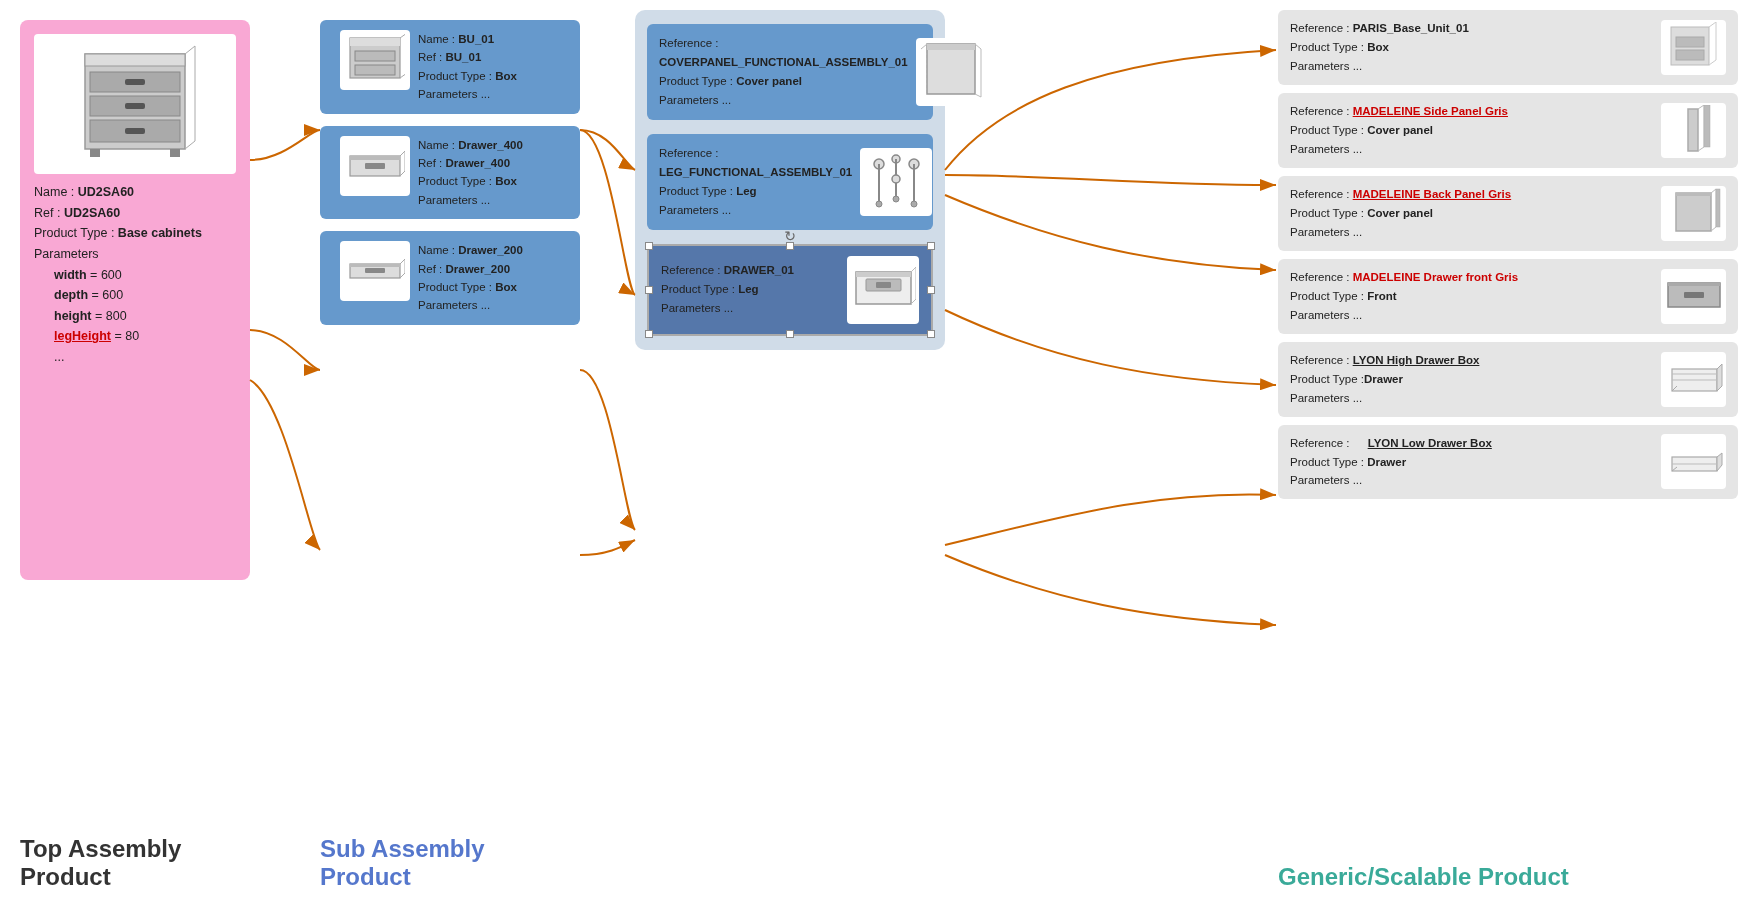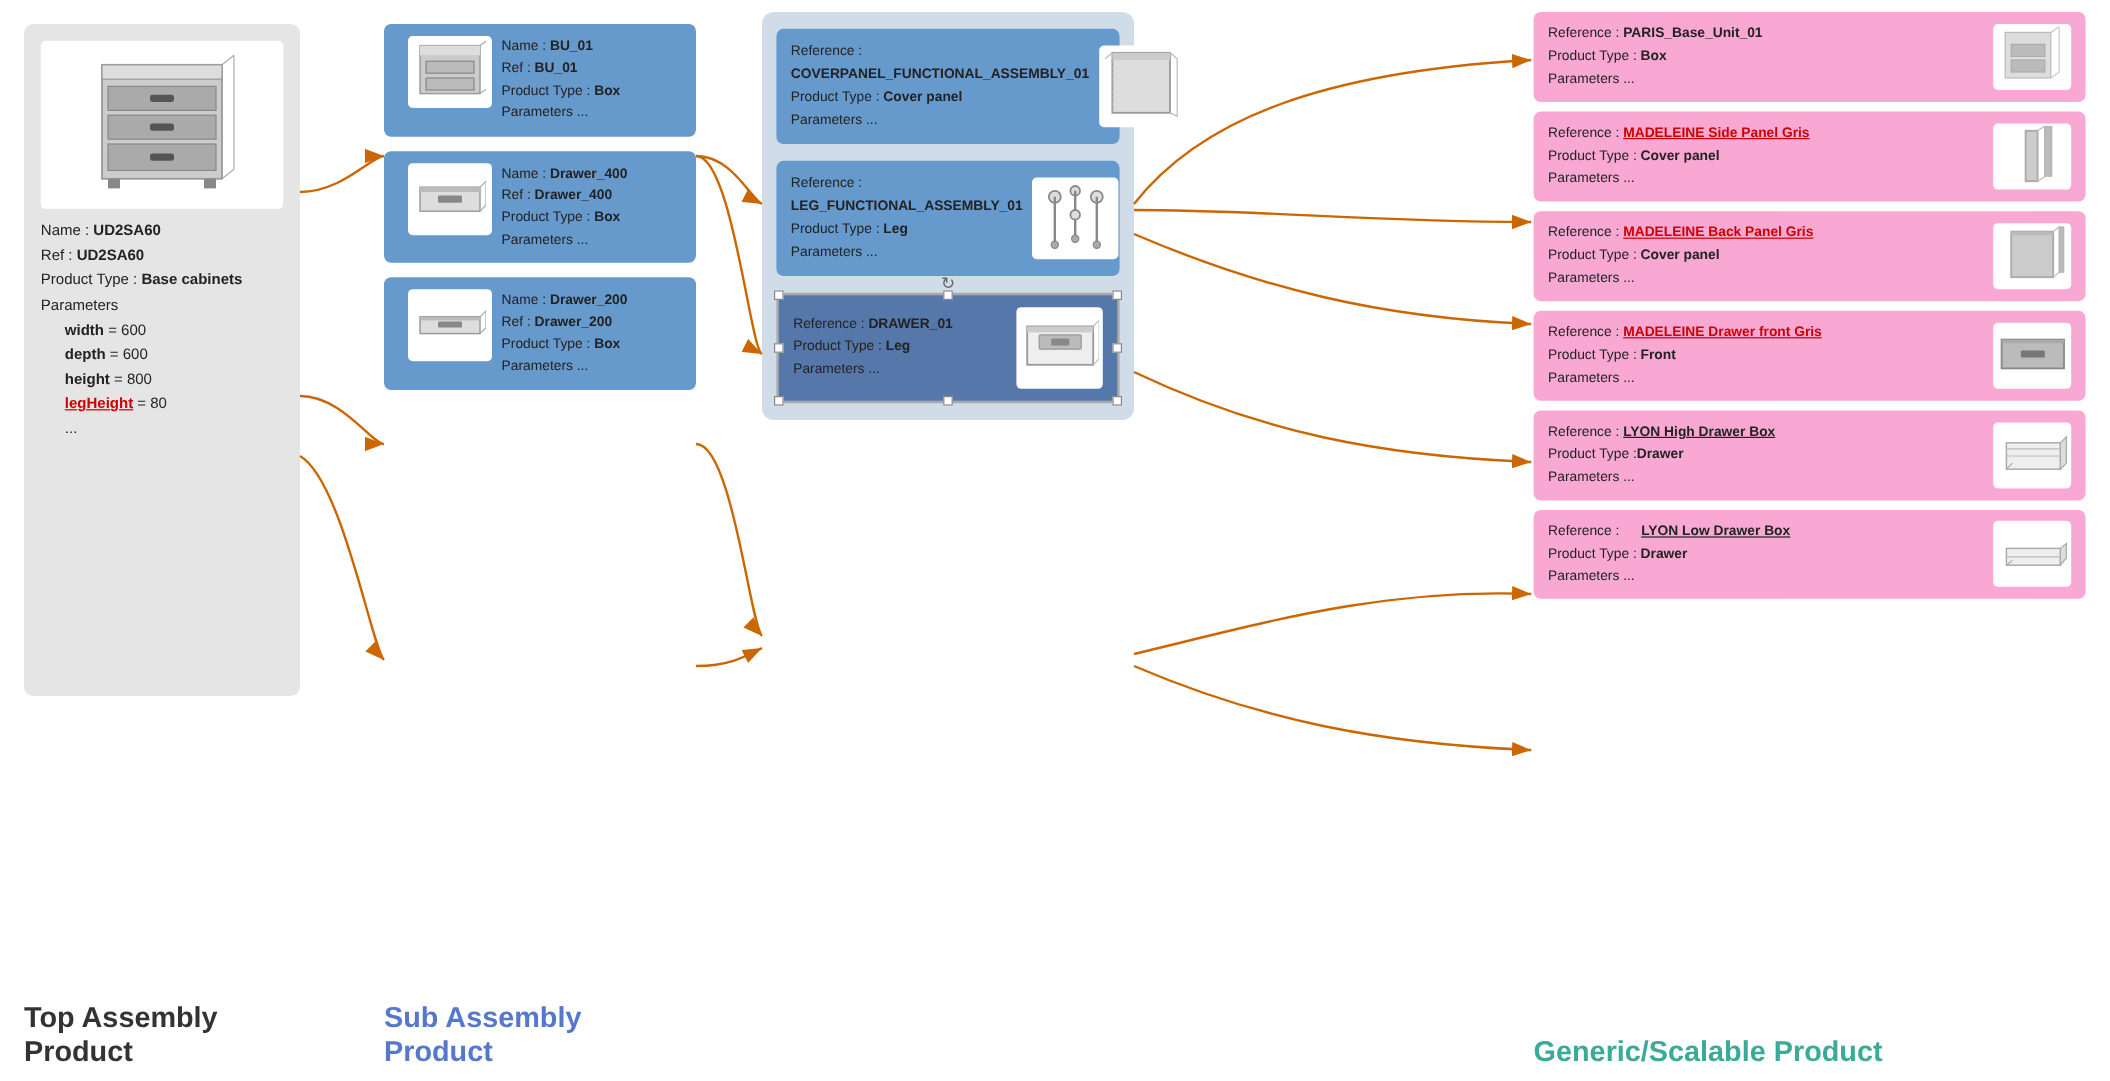--- a/index.html
+++ b/index.html
@@ -25,21 +25,21 @@
     
     .column-label {
       position: absolute;
       bottom: 10px;
       font-size: 24px;
       font-weight: bold;
     }
 
     
     .top-assembly-card {
-      background: #e5e5e5;
+      background: #f9a8d4;
       border-radius: 8px;
       padding: 14px;
       width: 230px;
       min-height: 560px;
       position: absolute;
       left: 20px;
       top: 20px;
       display: flex;
       flex-direction: column;
       gap: 8px;
@@ -159,21 +159,21 @@
       position: absolute;
       right: 20px;
       top: 10px;
       width: 460px;
       display: flex;
       flex-direction: column;
       gap: 8px;
     }
 
     .generic-card {
-      background: #f9a8d4;
+      background: #e5e5e5;
       border-radius: 6px;
       padding: 9px 12px;
       display: flex;
       gap: 8px;
       align-items: center;
     }
     .generic-card .info {
       font-size: 11.5px;
       color: #222;
       line-height: 1.65;
@@ -452,21 +452,21 @@
           <line x1="45" y1="5" x2="50" y2="1" stroke="#bbb" stroke-width="1"></line>
           <line x1="45" y1="43" x2="50" y2="39" stroke="#bbb" stroke-width="1"></line>
           <line x1="50" y1="1" x2="50" y2="39" stroke="#bbb" stroke-width="1"></line>
           <rect x="50" y="1" width="4" height="38" fill="#bbb" stroke="#aaa" stroke-width="0.5"></rect>
         </svg>
       </div>
     </div>
 
     <div class="generic-card">
       <div class="info">
-        <div>Reference : <strong style="text-decoration:underline;color:#cc0000;margin-top:36px;">MADELEINE Drawer front Gris</strong></div>
+        <div>Reference : <strong style="color:#cc0000;margin-top:36px;">MADELEINE Drawer front Gris</strong></div>
         <div>Product Type : <strong>Front</strong></div>
         <div>Parameters ...</div>
       </div>
       <div class="thumb">
         <svg viewBox="0 0 60 50" width="60" height="50">
 
           <rect x="4" y="12" width="52" height="24" fill="#bbb" stroke="#888" stroke-width="1.5"></rect>
           <rect x="4" y="12" width="52" height="3" fill="#aaa"></rect>
           <rect x="20" y="21" width="20" height="6" rx="1" fill="#777"></rect>
         </svg>

